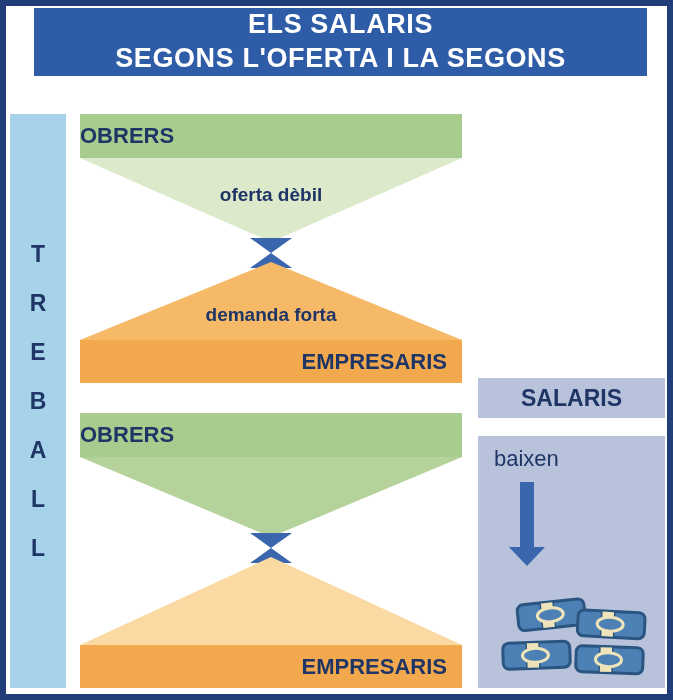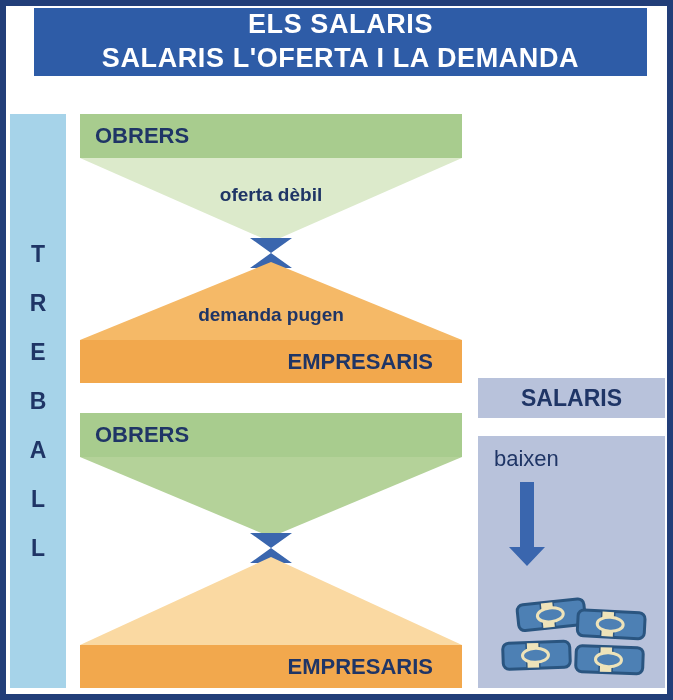--- a/index.html
+++ b/index.html
@@ -10,22 +10,22 @@
   .header{left:28px;top:2px;width:613px;height:68px;background:#2e5ca7;color:#ffffff;
     display:flex;flex-direction:column;align-items:center;justify-content:center;
     font-weight:bold;font-size:27px;letter-spacing:.6px;line-height:1.25;text-align:center;}
 
   .leftbar{left:4px;top:108px;width:56px;height:574px;background:#a6d3e9;
     display:flex;flex-direction:column;align-items:center;justify-content:center;}
   .leftbar span{font-weight:bold;font-size:23px;line-height:49px;color:#1f3566;}
 
   .col{left:74px;width:382px;}
   .bar{display:flex;align-items:center;font-weight:bold;font-size:22px;color:#1f3566;}
-  .bar-obrers{background:#a8cc8e;padding-left:15px;}
-  .bar-empresaris{background:#f2a84d;justify-content:flex-end;padding-right:29px;}
+  .bar-obrers{background:#a8cc8e;}
+  .bar-empresaris{background:#f2a84d;justify-content:flex-end;padding-right:15px;}
 
   .shape-wrap{overflow:visible;}
   .tri-down{width:100%;height:100%;clip-path:polygon(0 0,100% 0,50% 100%);}
   .tri-up{width:100%;height:100%;clip-path:polygon(50% 0,100% 100%,0 100%);}
   .shape-label{position:absolute;left:0;width:100%;text-align:center;font-weight:bold;font-size:19px;color:#1f3566;}
 
   .hourglass{width:42px;height:30px;background:#3a66ae;
     clip-path:polygon(0 0,100% 0,50% 50%,100% 100%,0 100%,50% 50%);}
 
   .rpanel{left:472px;width:187px;background:#b8c2db;}
@@ -33,21 +33,21 @@
     display:flex;align-items:center;justify-content:center;font-weight:bold;font-size:23px;color:#1f3566;}
   .caption{font-size:22px;color:#1f3566;}
 </style>
 </head>
 <body>
 
 <div class="poster">
 
   <div class="abs header">
     <div>ELS SALARIS</div>
-    <div>SALARIS L'OFERTA I LA DEMANDA</div>
+    <div>SEGONS L'OFERTA I LA SEGONS</div>
   </div>
 
   <div class="abs leftbar">
     <span>T</span>
     <span>R</span>
     <span>E</span>
     <span>B</span>
     <span>A</span>
     <span>L</span>
     <span>L</span>
@@ -59,21 +59,21 @@
 
   <div class="abs col shape-wrap" style="top:152px;height:84px;">
     <div class="tri-down" style="background:#dceacb;"></div>
     <div class="shape-label" style="top:26px;">oferta dèbil</div>
   </div>
 
   <div class="abs hourglass" style="left:244px;top:232px;"></div>
 
   <div class="abs col shape-wrap" style="top:256px;height:78px;">
     <div class="tri-up" style="background:#f5b967;"></div>
-    <div class="shape-label" style="bottom:14px;">demanda pugen</div>
+    <div class="shape-label" style="bottom:14px;">demanda forta</div>
   </div>
 
   <div class="abs col bar bar-empresaris" style="top:334px;height:43px;">
     <span>EMPRESARIS</span>
   </div>
 
   <div class="abs col bar bar-obrers" style="top:407px;height:44px;">
     <span>OBRERS</span>
   </div>
 

